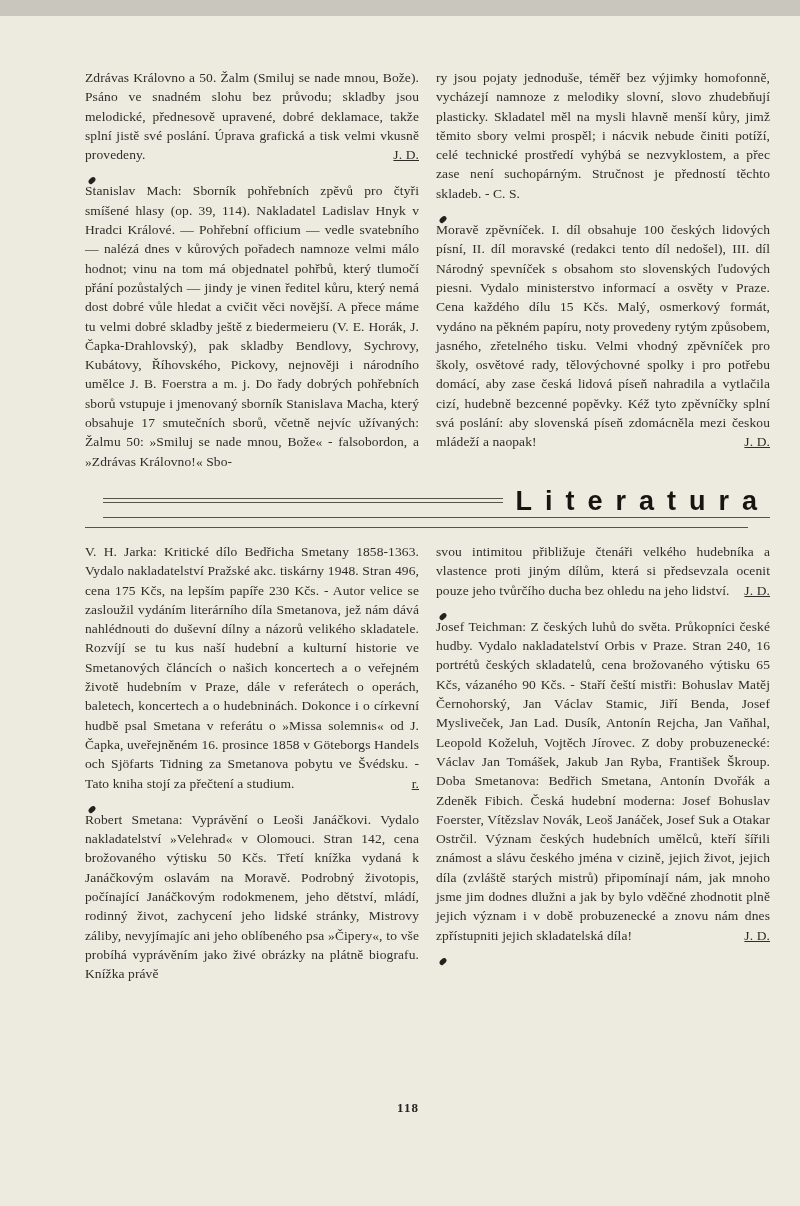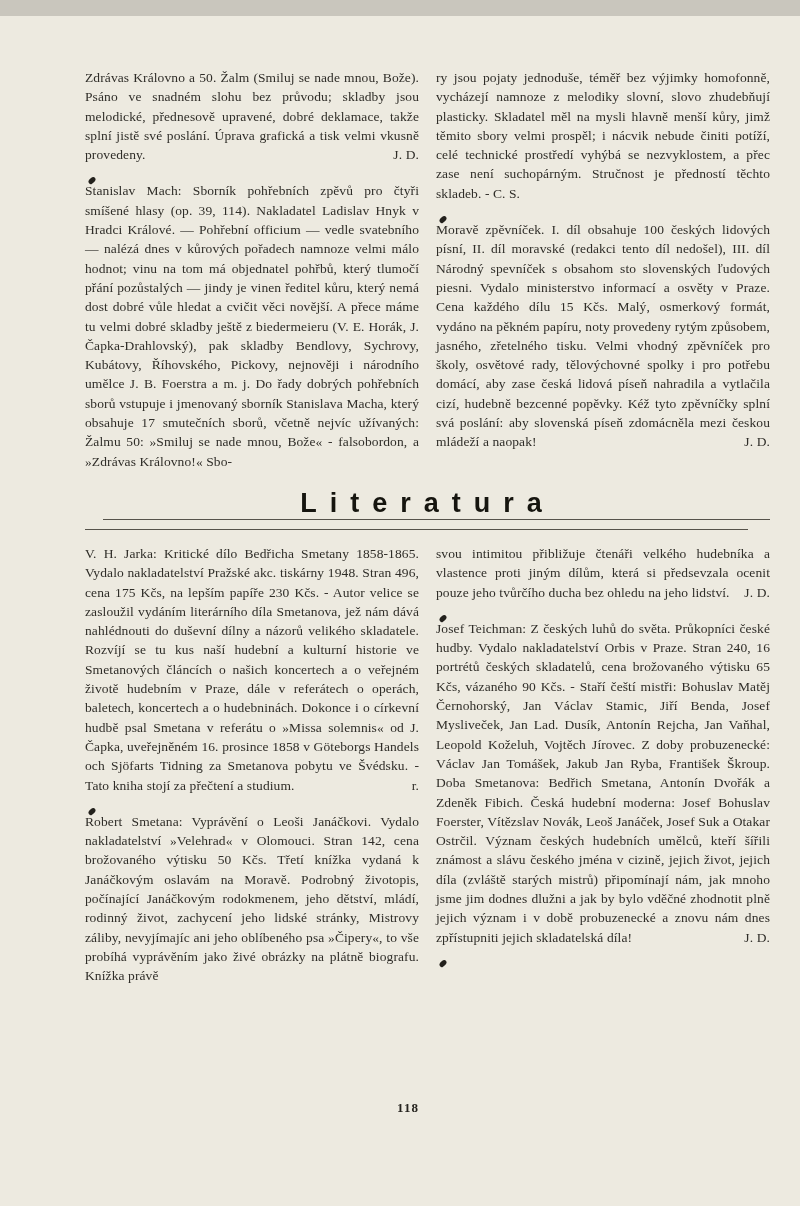--- a/index.html
+++ b/index.html
@@ -11,30 +11,30 @@
     overflow:hidden;
     font-family:"Liberation Serif","DejaVu Serif",serif;
     color:#2f2d28;
     margin:16px auto;
   }
   .cols { display:flex; gap:17px; padding-left:85px; padding-right:30px; }
   .cols.top { padding-top:52px; }
   .col { width:334px; flex:0 0 334px; font-size:13.5px; line-height:19.3px; text-align:justify; letter-spacing:0.1px; }
   p.review { text-align:justify; }
   .lead { font-weight:normal; }
-  .sig { float:right; padding-left:8px; }
+  .sig { float:right; padding-left:8px;text-decoration:underline; }
   .bullet-row { padding:5px 0 3px 3px; height:17px; }
   .bullet {
     display:inline-block; width:8px; height:5px;
     background:#23211c; border-radius:60% 60% 60% 35%;
     transform:rotate(-40deg);
   }
   
   .lit-wrap { padding:16px 30px 14px 85px; }
-  .lit-row { display:flex; align-items:center;flex-direction:column; }
+  .lit-row { display:flex; align-items:center; }
   .lit-rule-left { flex:1; height:5px; border-top:1px solid #56534b; border-bottom:1px solid #56534b; margin:0 12px 0 18px; }
   .lit-title {
     font-family:"Liberation Sans","DejaVu Sans",sans-serif;
     font-weight:bold; font-size:27px; line-height:28px;
     letter-spacing:13px; color:#16150f; white-space:nowrap;
   }
   .lit-rule-full  { height:1px; background:#56534b; margin:2px 0 0 18px; }
   .lit-rule-full2 { height:1px; background:#56534b; margin:9px 22px 0 0; }
   .pagenum {
     position:absolute; top:1084px; left:368px; width:80px;
@@ -70,21 +70,21 @@
       <div class="lit-rule-left"></div>
       <span class="lit-title">Literatura</span>
     </div>
     <div class="lit-rule-full"></div>
     <div class="lit-rule-full2"></div>
   </div>
 
   <div class="cols bottom">
 
     <div class="col">
-      <p class="review"><span class="lead">V. H. Jarka: Kritické dílo Bedřicha Smetany 1858-1865.</span>
+      <p class="review"><span class="lead">V. H. Jarka: Kritické dílo Bedřicha Smetany 1858-1363.</span>
         <span>Vydalo nakladatelství Pražské akc. tiskárny 1948. Stran 496, cena 175 Kčs, na lepším papíře 230 Kčs. - Autor velice se zasloužil vydáním literárního díla Smetanova, jež nám dává nahlédnouti do duševní dílny a názorů velikého skladatele. Rozvíjí se tu kus naší hudební a kulturní historie ve Smetanových článcích o našich koncertech a o veřejném životě hudebním v Praze, dále v referátech o operách, baletech, koncertech a o hudebninách. Dokonce i o církevní hudbě psal Smetana v referátu o »Missa solemnis« od J. Čapka, uveřejněném 16. prosince 1858 v Göteborgs Handels och Sjöfarts Tidning za Smetanova pobytu ve Švédsku. - Tato kniha stojí za přečtení a studium.</span><span class="sig">r.</span></p>
       <div class="bullet-row"><span class="bullet"></span></div>
       <p class="review"><span class="lead">Robert Smetana: Vyprávění o Leoši Janáčkovi.</span>
         <span>Vydalo nakladatelství »Velehrad« v Olomouci. Stran 142, cena brožovaného výtisku 50 Kčs. Třetí knížka vydaná k Janáčkovým oslavám na Moravě. Podrobný životopis, počínající Janáčkovým rodokmenem, jeho dětství, mládí, rodinný život, zachycení jeho lidské stránky, Mistrovy záliby, nevyjímajíc ani jeho oblíbeného psa »Čipery«, to vše probíhá vyprávěním jako živé obrázky na plátně biografu. Knížka právě</span></p>
     </div>
 
     <div class="col">
       <p class="review"><span>svou intimitou přibližuje čtenáři velkého hudebníka a vlastence proti jiným dílům, která si předsevzala ocenit pouze jeho tvůrčího ducha bez ohledu na jeho lidství.</span><span class="sig">J. D.</span></p>
       <div class="bullet-row"><span class="bullet"></span></div>
       <p class="review"><span class="lead">Josef Teichman: Z českých luhů do světa.</span>

